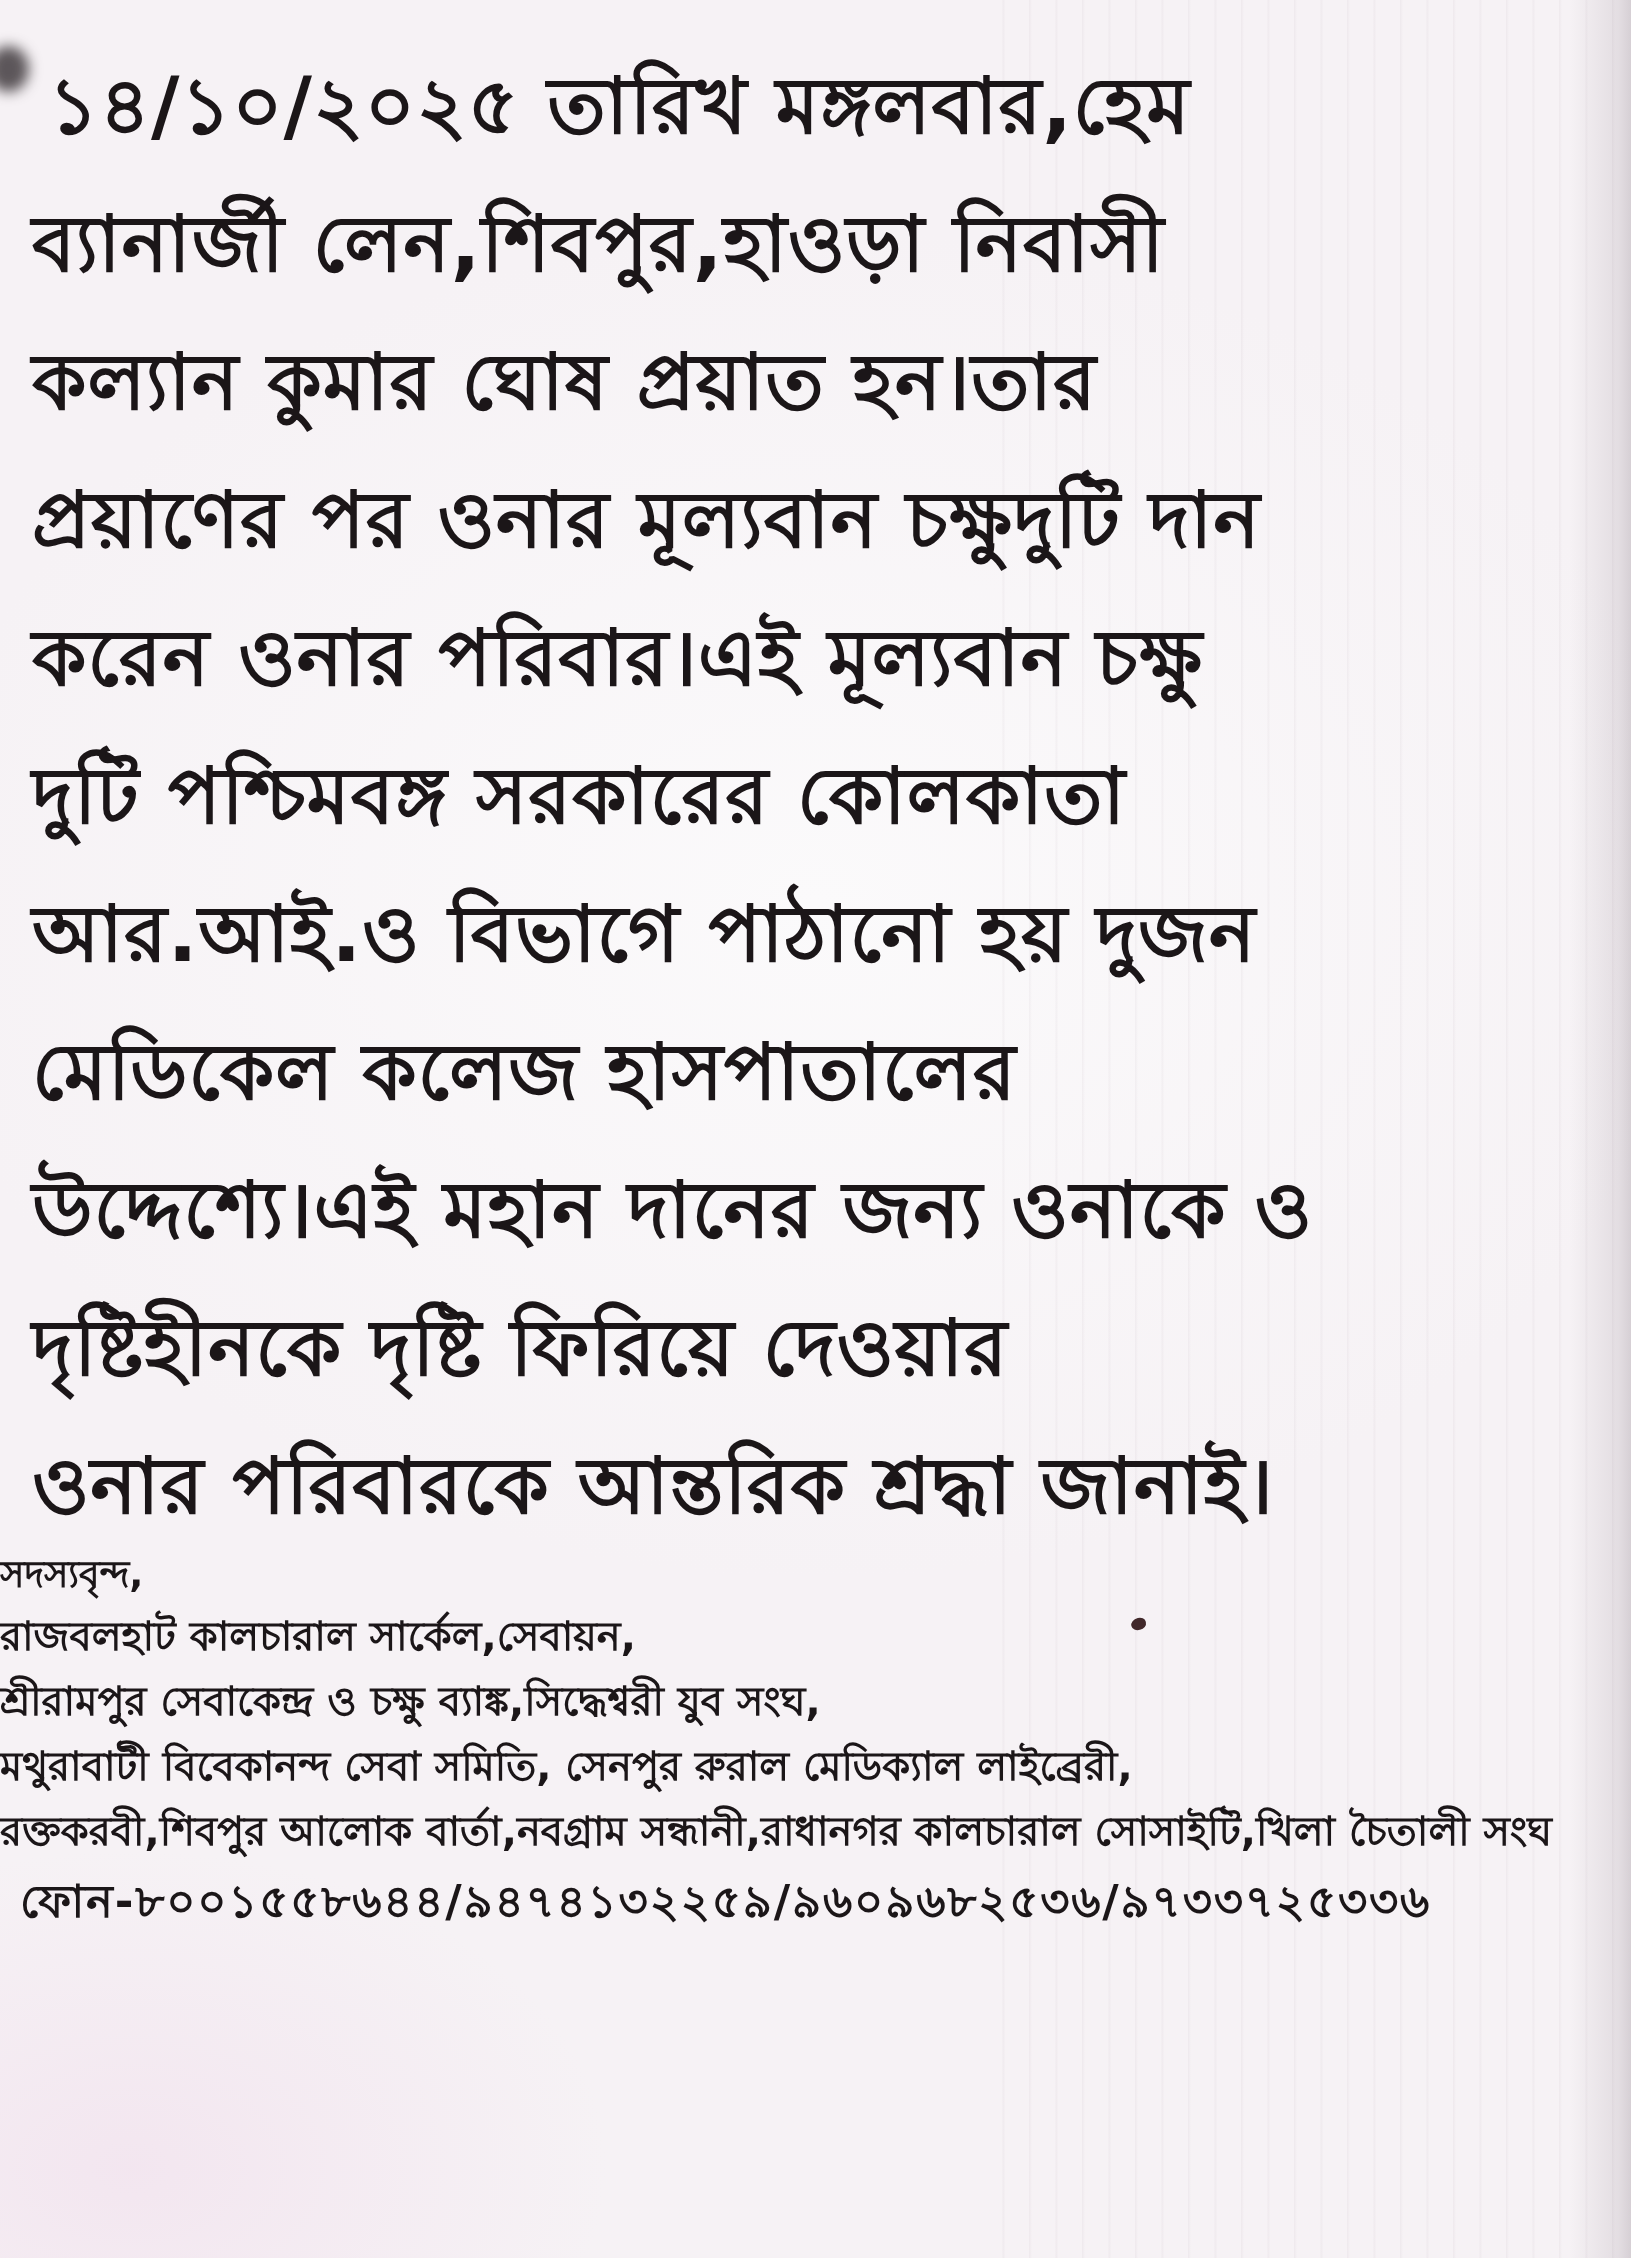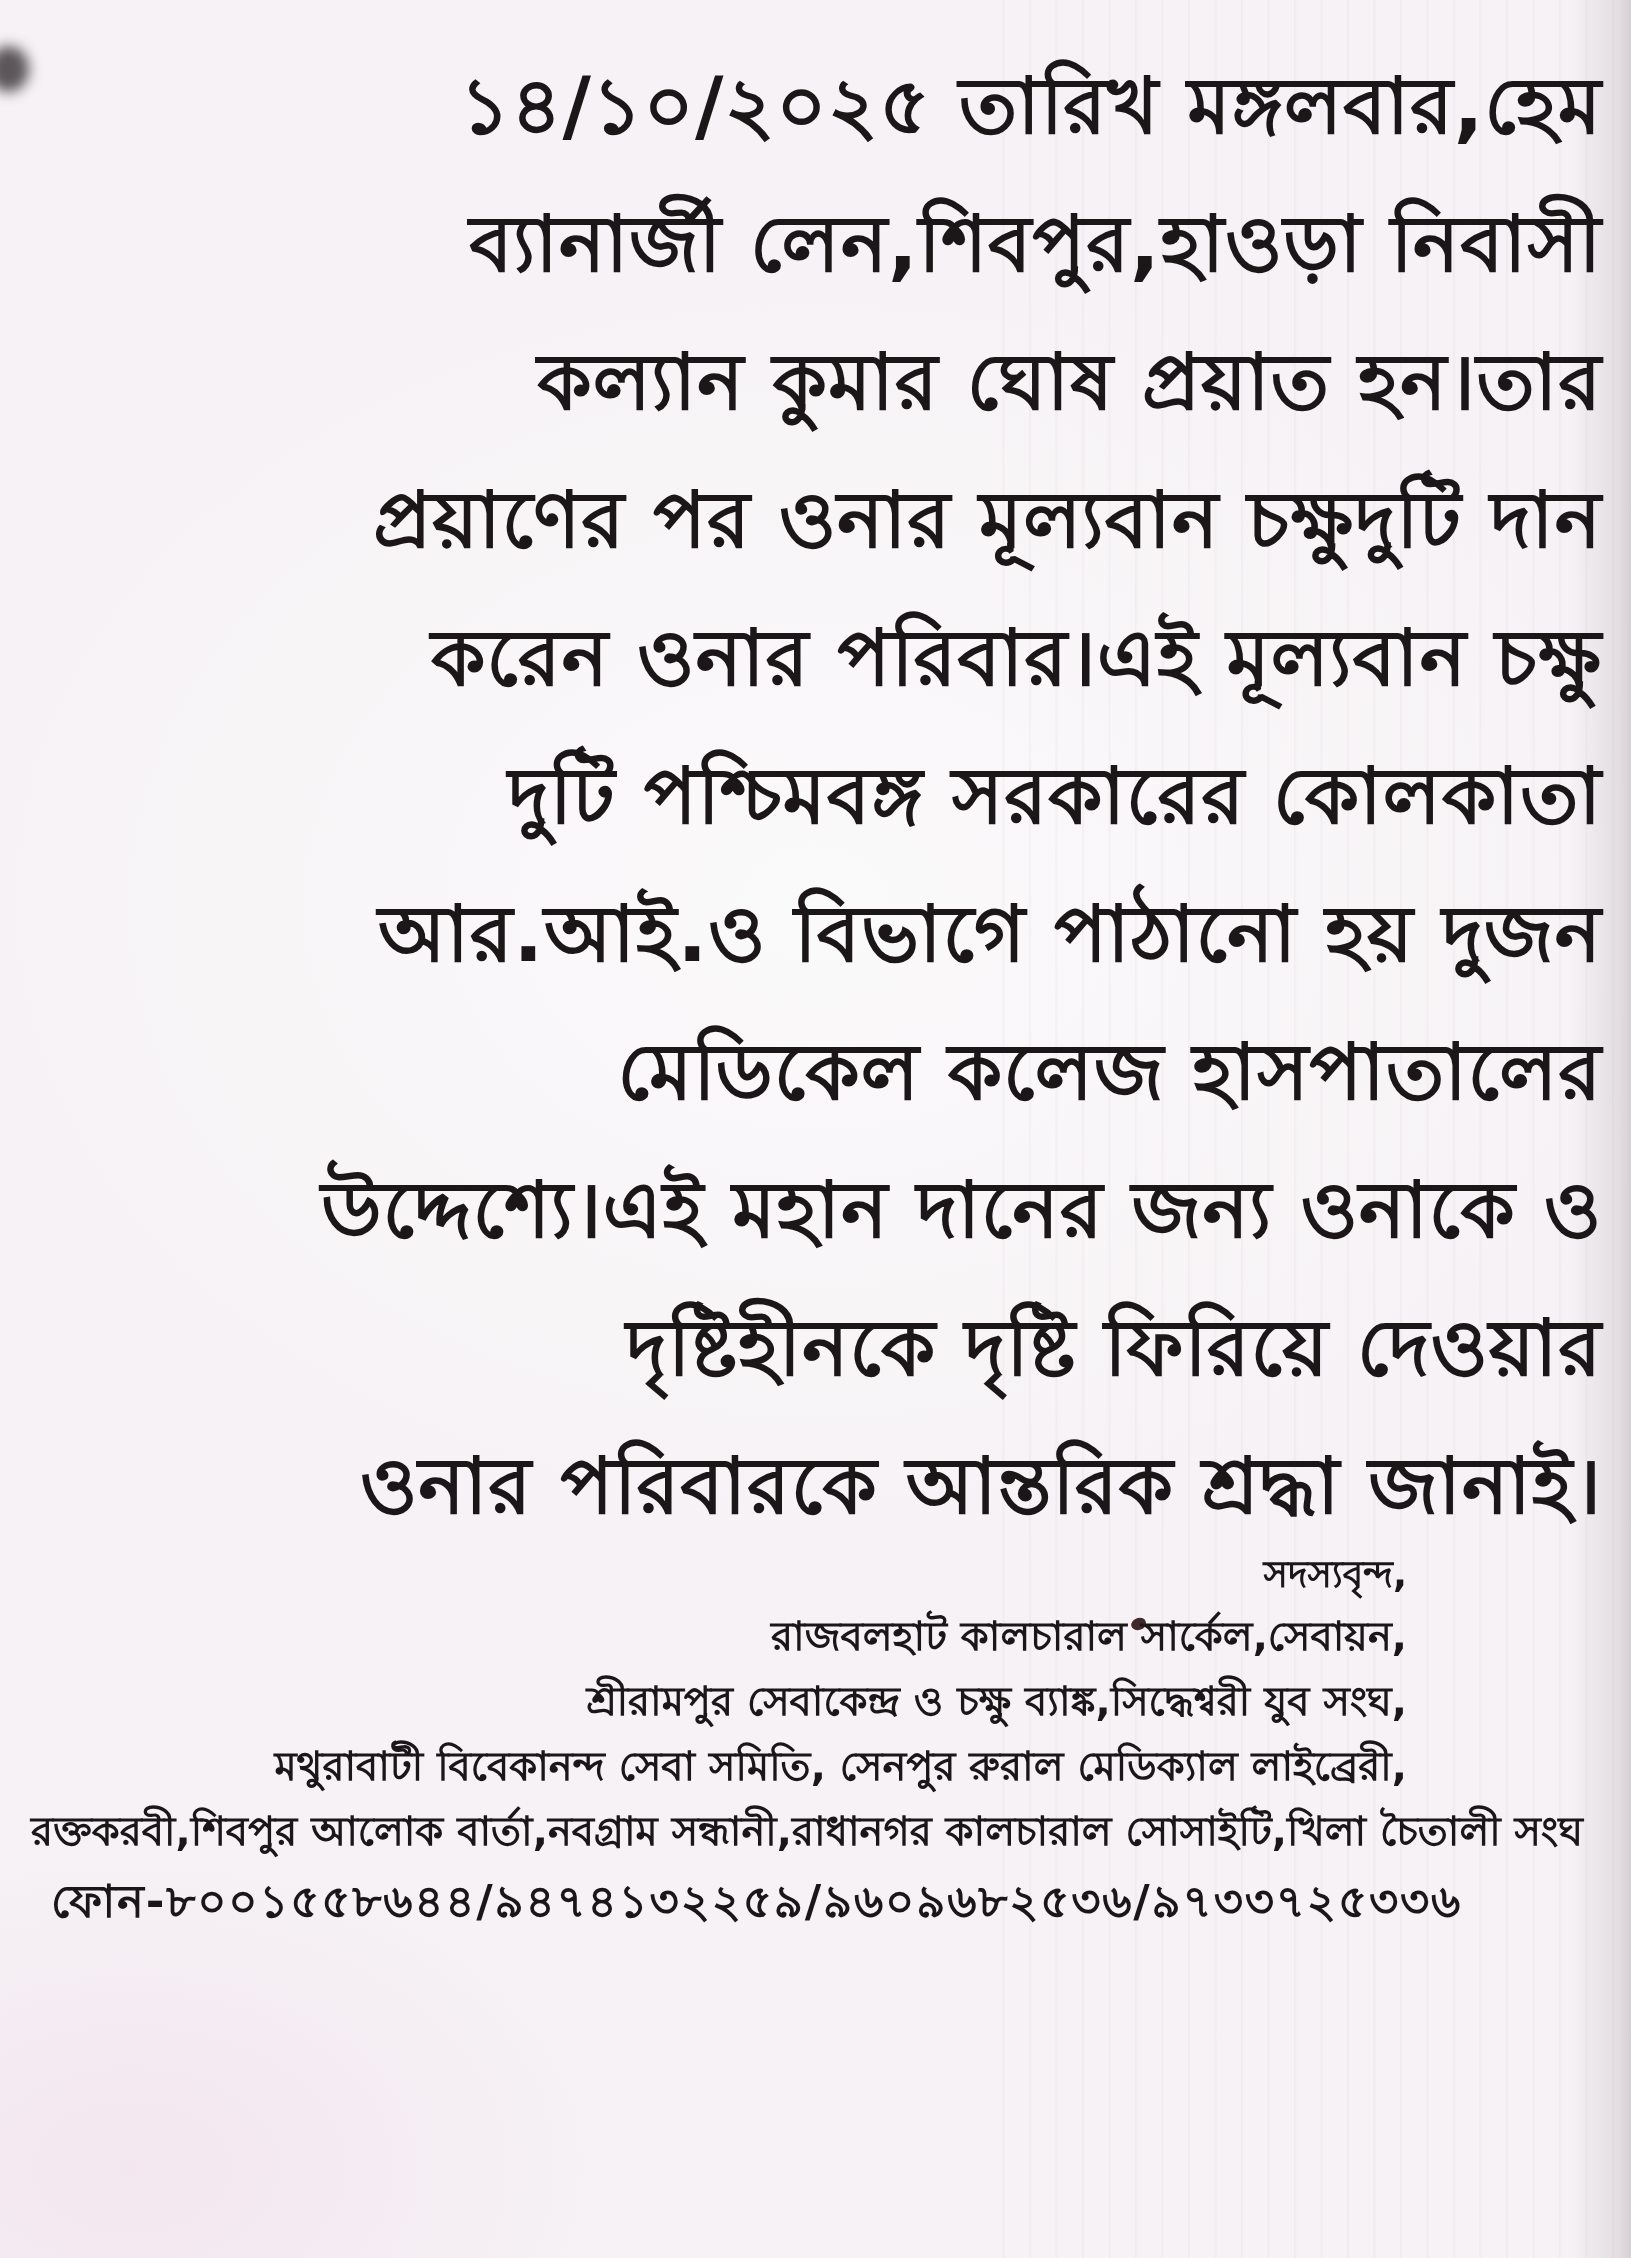--- a/index.html
+++ b/index.html
@@ -67,34 +67,33 @@
   }
   .body-text {
     position: absolute;
     left: 32px;
     top: 37px;
     width: 1570px;
     font-size: 78px;
     font-weight: 700;
     line-height: 138px;
     letter-spacing: 0.9px;
-    text-align: right;
+    text-align: left;
     white-space: nowrap;
   }
   .body-text .line:first-child {
     padding-left: 16px;
   }
   .footer-block {
     position: absolute;
-    left: 12px;
+    left: 0;
     top: 1546px;
     width: 1376px;
-    text-align: right;
+    text-align: left;
     font-weight: 700;
-    padding-left: 19px;
   }
   .signoff {
     font-size: 37px;
     line-height: 58px;
   }
   .org-line {
     font-size: 40px;
     line-height: 65px;
     white-space: nowrap;
   }

